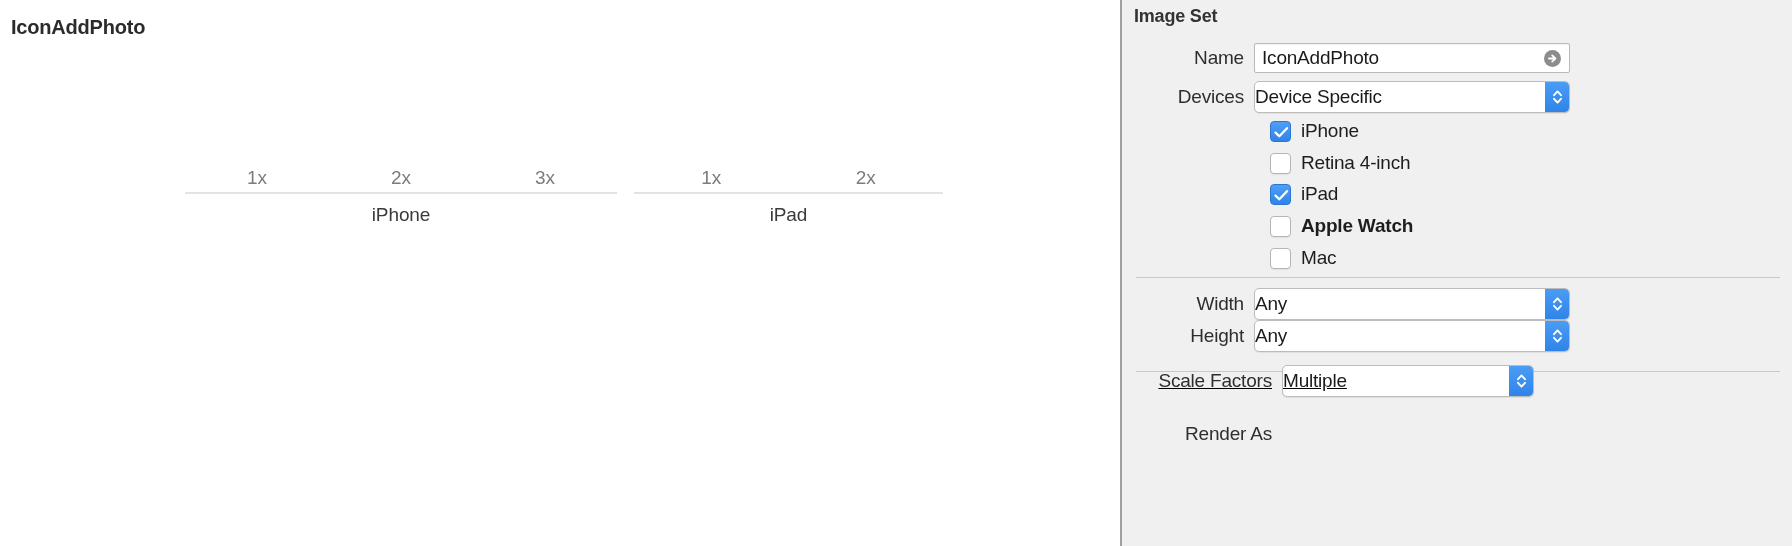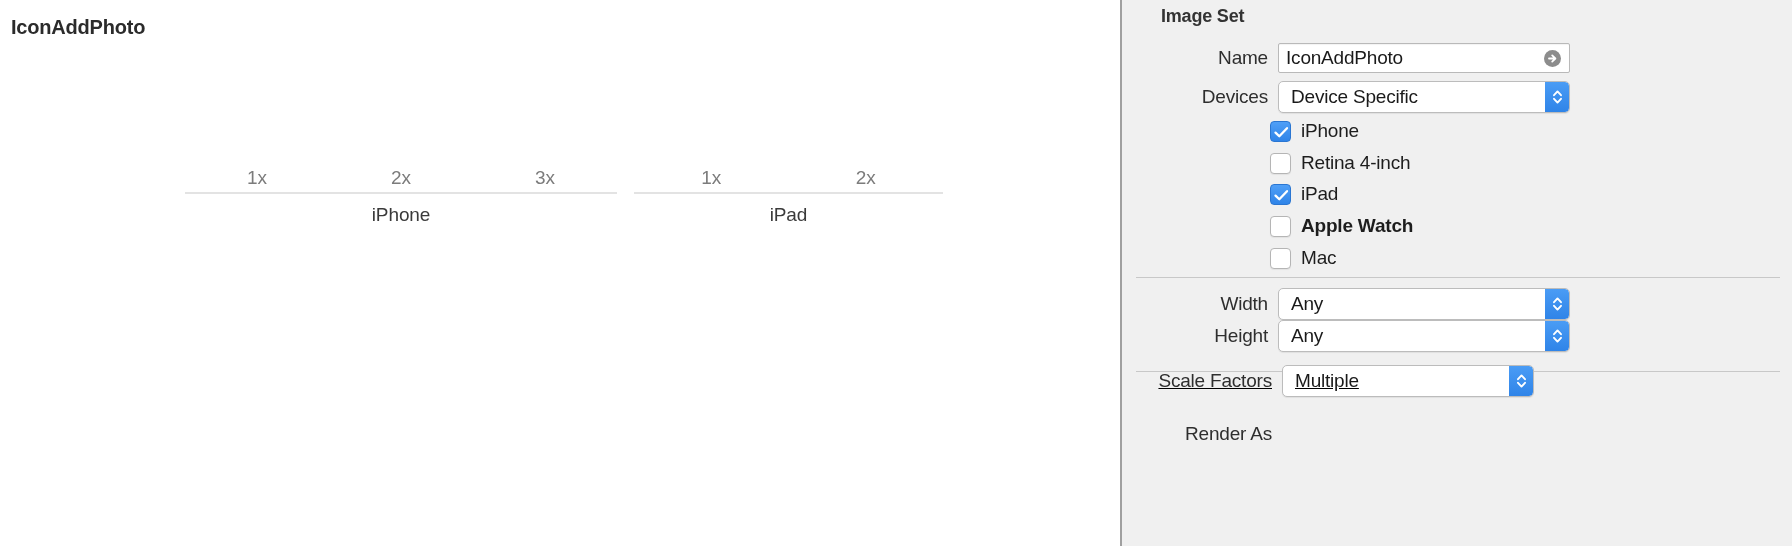--- a/index.html
+++ b/index.html
@@ -87,32 +87,31 @@
   }
 
   #inspector-title {
     position: absolute;
     left: 12px;
     top: 6px;
     font-size: 18px;
     font-weight: bold;
     color: #333333;
     letter-spacing: -0.2px;
-    margin-left: 27px;
   }
 
   .irow {
     position: absolute;
     display: flex;
     align-items: center;
     left: 0;
     width: 448px;
   }
   .ilabel {
-    width: 156px;
+    width: 132px;
     text-align: right;
     font-size: 19px;
     color: #2e2e2e;
     padding-right: 10px;
     letter-spacing: -0.2px;
     white-space: nowrap;
     box-sizing: border-box;
   }
   .ilabel.wide { width: 160px; }
 
@@ -152,21 +151,21 @@
     border: 1px solid #bcbcbc;
     border-radius: 5px;
     display: flex;
     align-items: center;
     box-shadow: 0 1px 1px rgba(0,0,0,0.07);
     box-sizing: border-box;
     overflow: hidden;
   }
   .popup .pvalue {
     flex: 1 1 auto;
-    padding-left: 12px;
+    padding-left: 0;
     font-size: 19px;
     color: #1a1a1a;
     letter-spacing: -0.2px;
     white-space: nowrap;
     overflow: hidden;
   }
   .stepper {
     flex: 0 0 auto;
     width: 24px;
     height: 30px;

